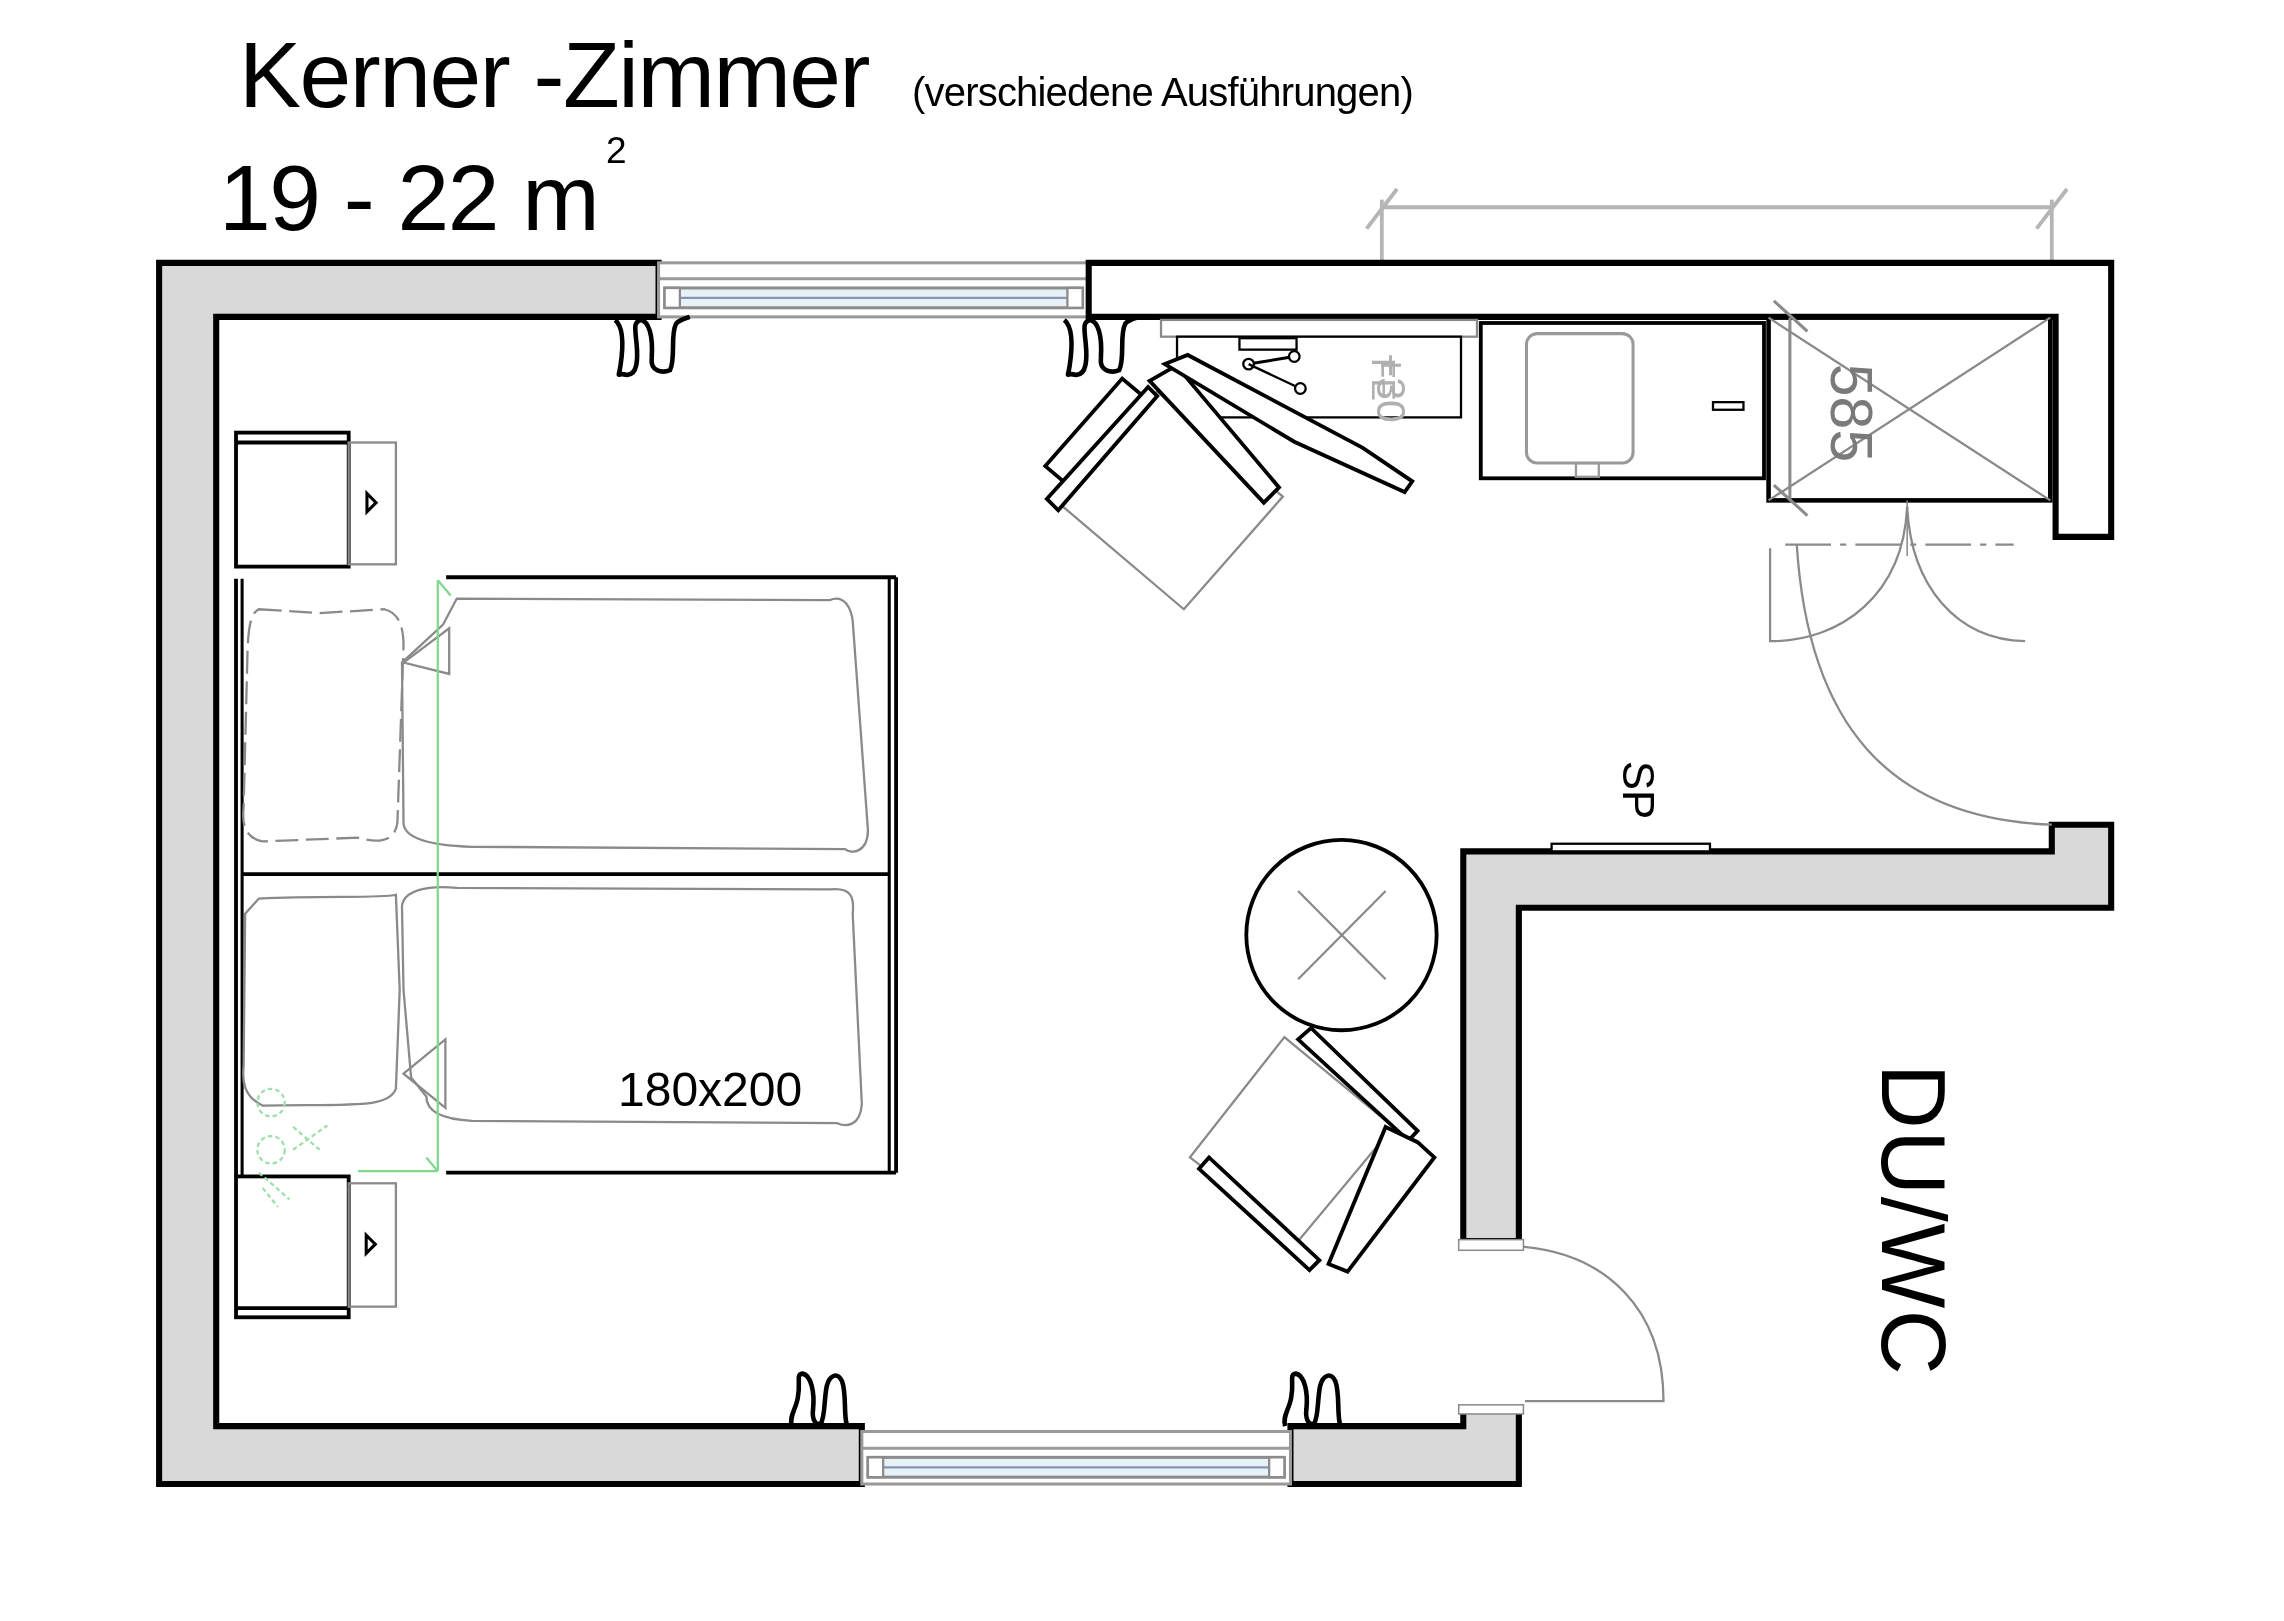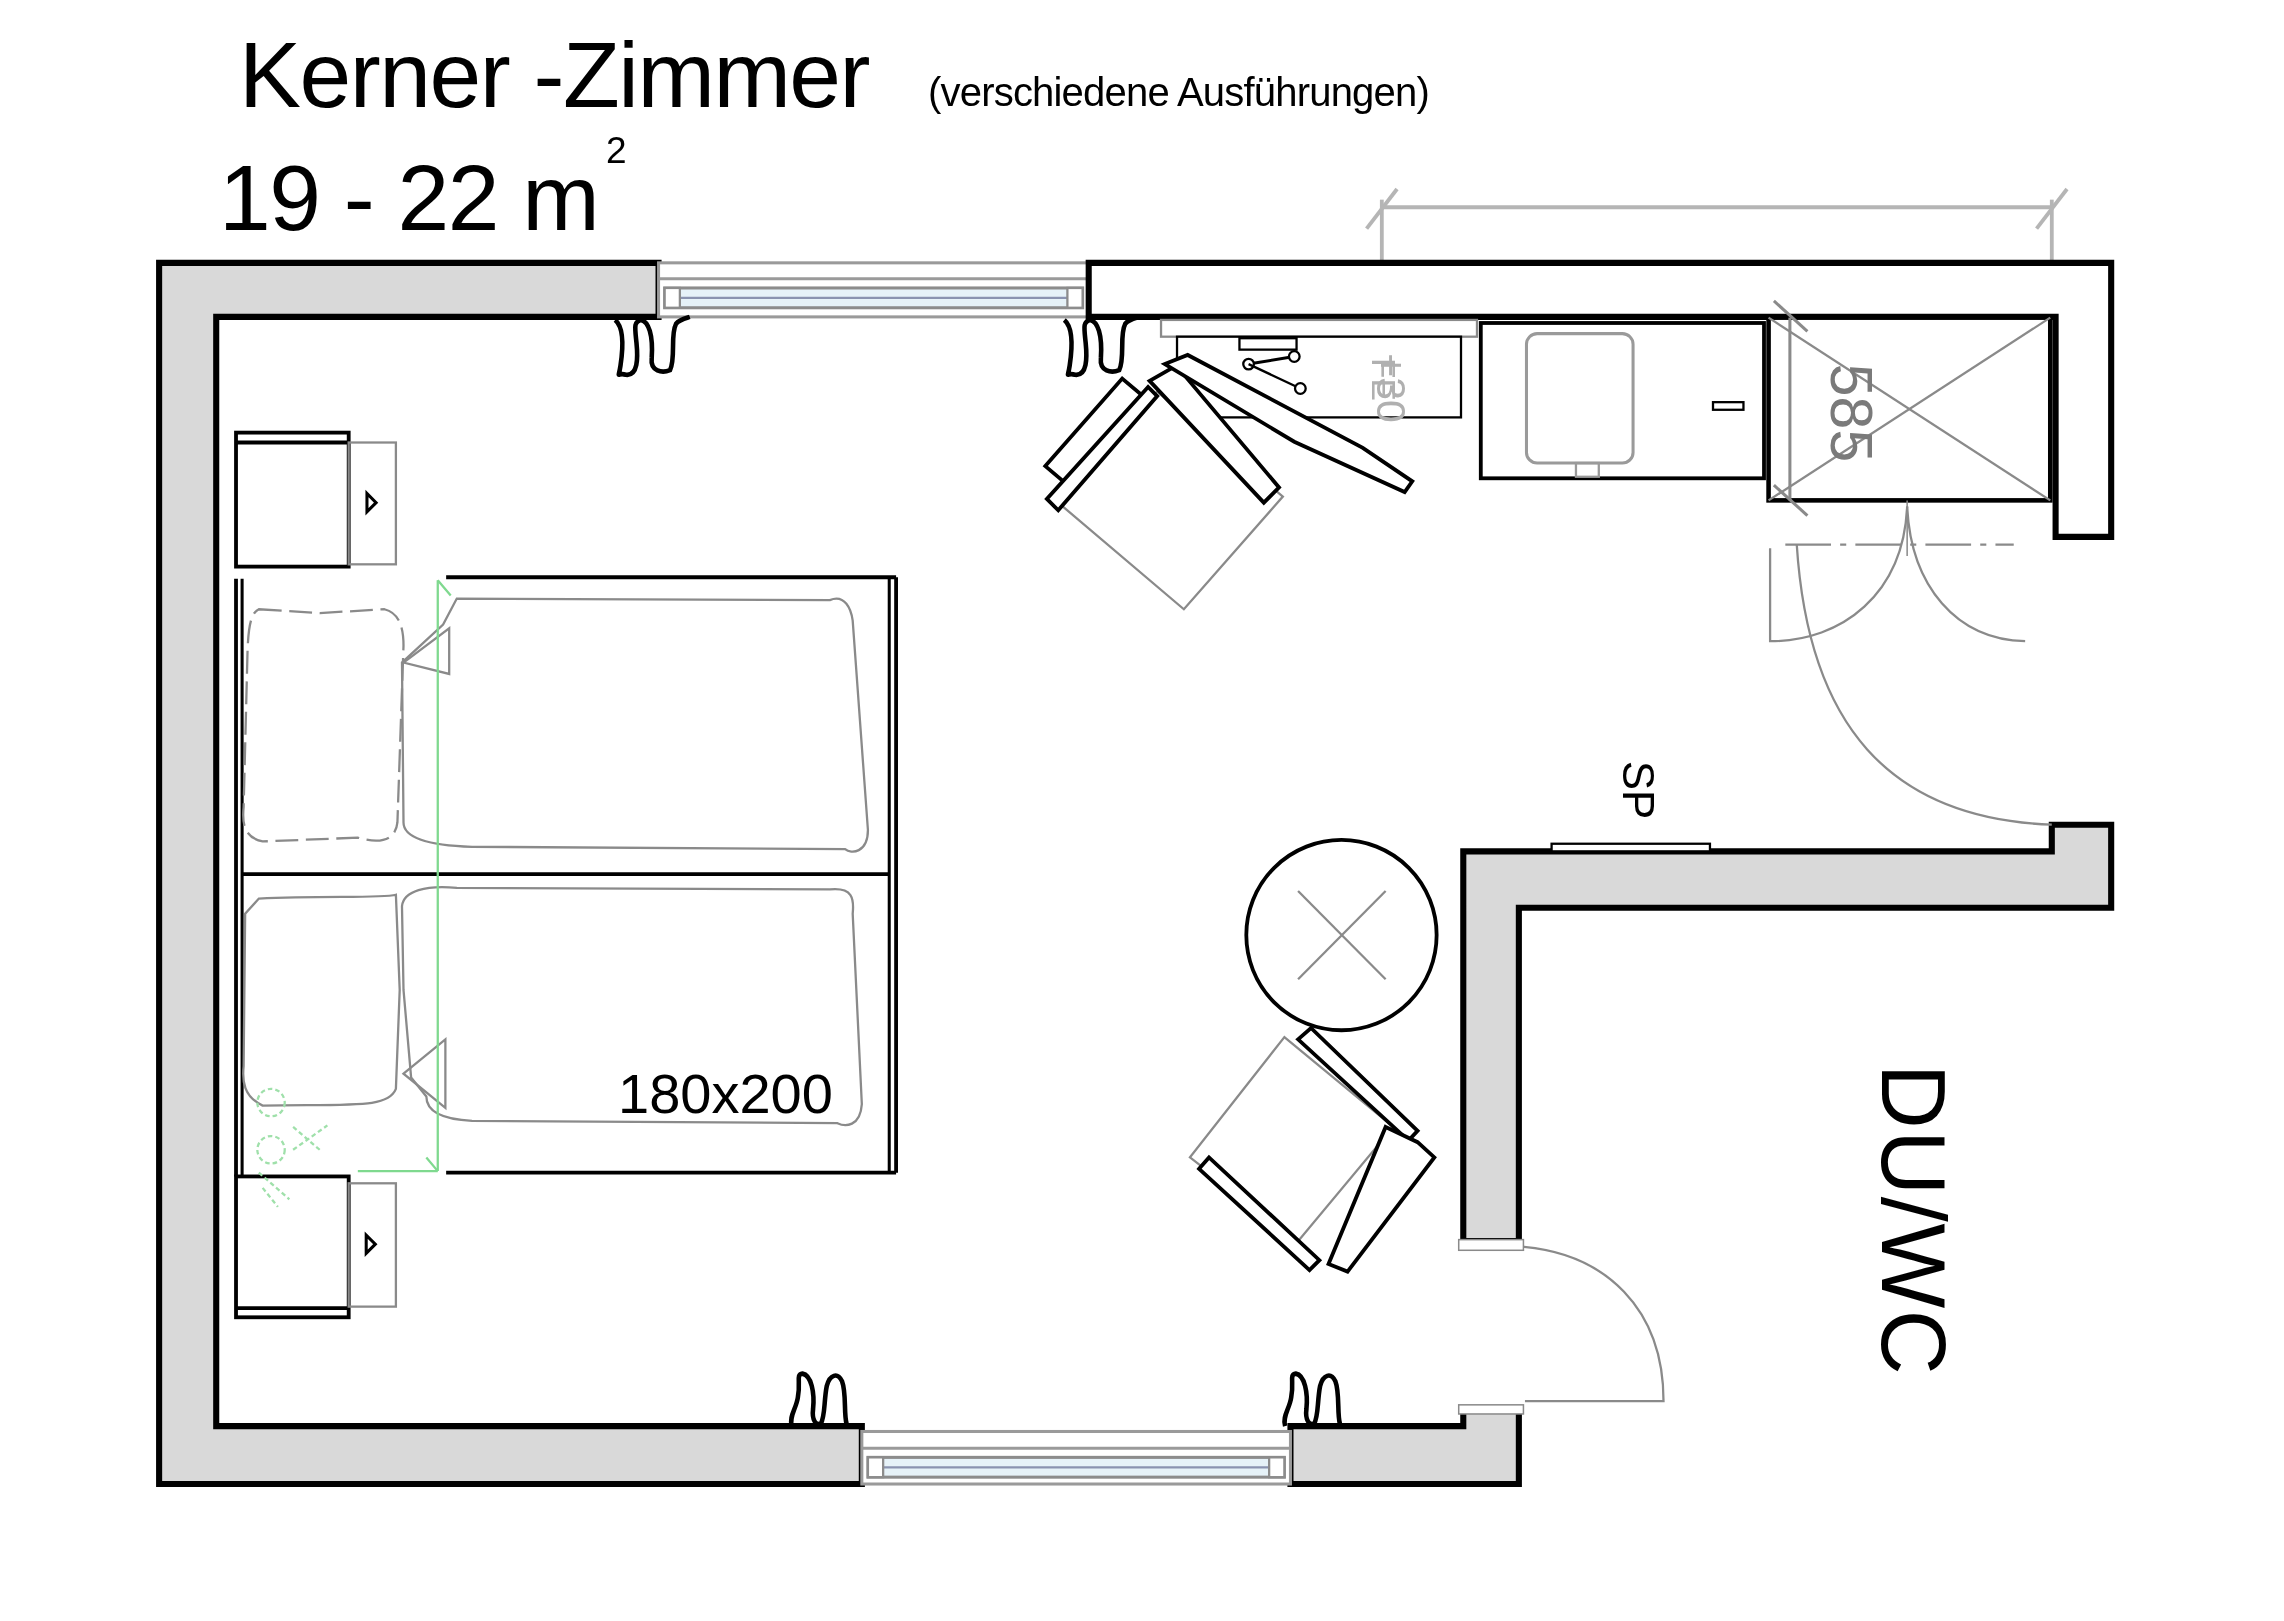--- a/index.html
+++ b/index.html
@@ -1,28 +1,28 @@
 <!DOCTYPE html>
 <html style="font-size:12px"><head>
 <meta charset="utf-8">
 <style>
   html, body { margin: 0; padding: 0; background: #ffffff; }
   body { width: 2284px; height: 1622px; position: relative; overflow: hidden;
          font-family: "Liberation Sans", sans-serif; color: #000; }
   .title-main { position: absolute; left: 219px; top: 29px; font-size: 93px;
                 letter-spacing: -1.5px; line-height: 1; white-space: nowrap; margin-left: 20px; }
   .title-sub { position: absolute; left: 912px; top: 72px; font-size: 40px;
-               letter-spacing: -0.8px; line-height: 1; white-space: nowrap; margin-left: 16px; }
+               letter-spacing: -0.8px; line-height: 1; white-space: nowrap; }
   .area { position: absolute; left: 219px; top: 152px; font-size: 93px;
           letter-spacing: -1.5px; line-height: 1; white-space: nowrap; }
   .area sup { font-size: 37px; position: relative; top: -35px; margin-left: 7.6px; }
   svg.plan { position: absolute; left: 0; top: 0; }
   .lbl { position: absolute; line-height: 1; white-space: nowrap; }
   .rot90 { transform-origin: center center; transform: translate(-50%, -50%) rotate(90deg); }
-  .bed-label { left: 618px; top: 1066px; font-size: 56px; }
+  .bed-label { left: 618px; top: 1066px; font-size: 48px; }
   .sp-label { left: 1638px; top: 790px; font-size: 44px; }
   .duwc-label { left: 1913px; top: 1220px; font-size: 90px; letter-spacing: 1.5px; }
   .dim585 { left: 1850px; top: 413px; font-size: 59px; color: #7a7a7a; }
   .dim30 { left: 1390px; top: 388px; font-size: 41px; color: #b0b0b0; }
 </style>
 </head>
 <body>
 
 <div class="title-main">Kerner -Zimmer</div>
 <div class="title-sub">(verschiedene Ausführungen)</div>

